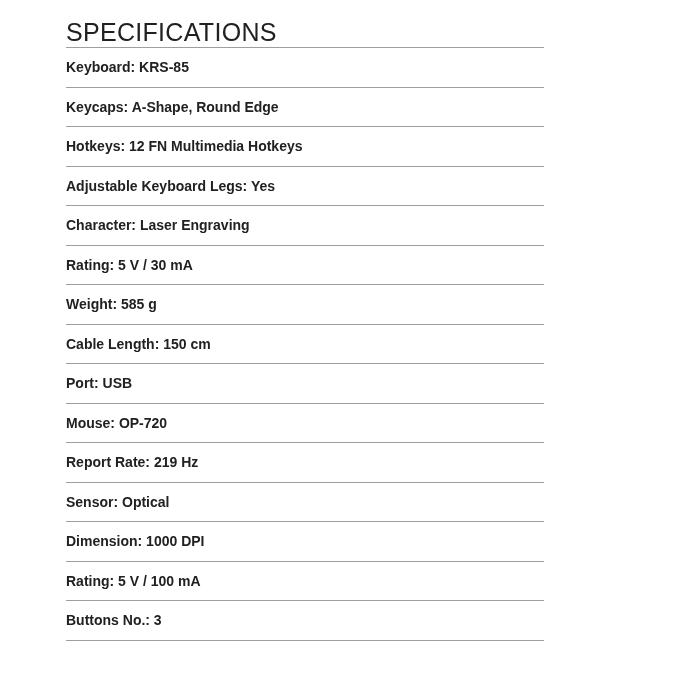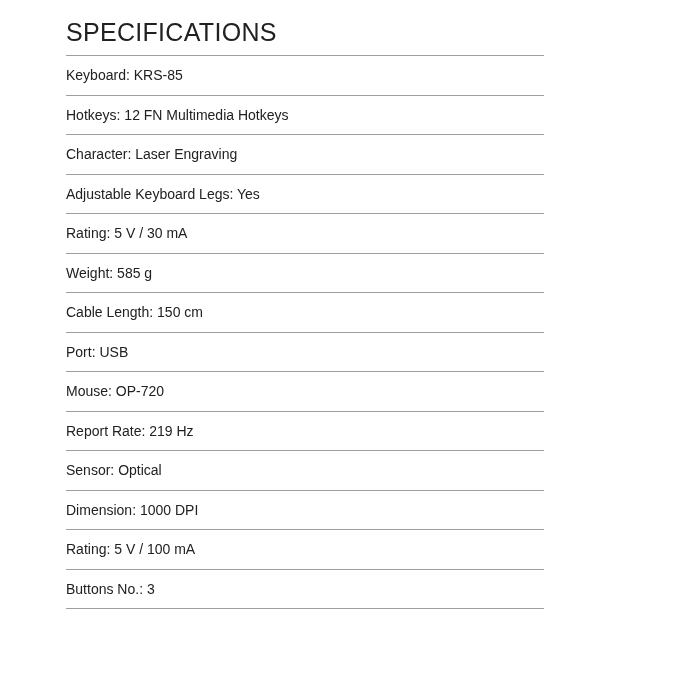--- a/index.html
+++ b/index.html
@@ -22,21 +22,21 @@
   }
   .page {
     position: absolute;
     left: 66px;
     top: 0;
     width: 478px;
   }
   .title {
     margin: 0;
     padding-top: 18px;
-    padding-bottom: 8px;
+    padding-bottom: 0;
     font-size: 25px;
     line-height: 29px;
     font-weight: 400;
     letter-spacing: 0.3px;
     color: var(--text-color);
     border-bottom: 1px solid var(--divider-color);
   }
   .spec-list {
     width: 100%;
   }
@@ -44,43 +44,47 @@
     height: 39.5px;
     display: flex;
     align-items: center;
     border-bottom: 1px solid var(--divider-color);
   }
   .spec-text {
     font-size: 14px;
     line-height: 16px;
     color: var(--text-color);
     white-space: nowrap;
+    font-weight: bold;
   }
 </style>
 </head>
 <body>
 
 <div class="page">
   <h1 class="title">SPECIFICATIONS</h1>
   <div class="spec-list">
   <div class="spec-row">
     <span class="spec-text">Keyboard: KRS-85</span>
   </div>
 
+  <div class="spec-row">
+    <span class="spec-text">Keycaps: A-Shape, Round Edge</span>
+  </div>
 
   <div class="spec-row">
     <span class="spec-text">Hotkeys: 12 FN Multimedia Hotkeys</span>
   </div>
 
   <div class="spec-row">
-    <span class="spec-text">Character: Laser Engraving</span>
+    <span class="spec-text">Adjustable Keyboard Legs: Yes</span>
   </div>
 
   <div class="spec-row">
-    <span class="spec-text">Adjustable Keyboard Legs: Yes</span>
+    <span class="spec-text">Character: Laser Engraving</span>
   </div>
 
   <div class="spec-row">
     <span class="spec-text">Rating: 5 V / 30 mA</span>
   </div>
 
 
   <div class="spec-row">
     <span class="spec-text">Weight: 585 g</span>
   </div>

